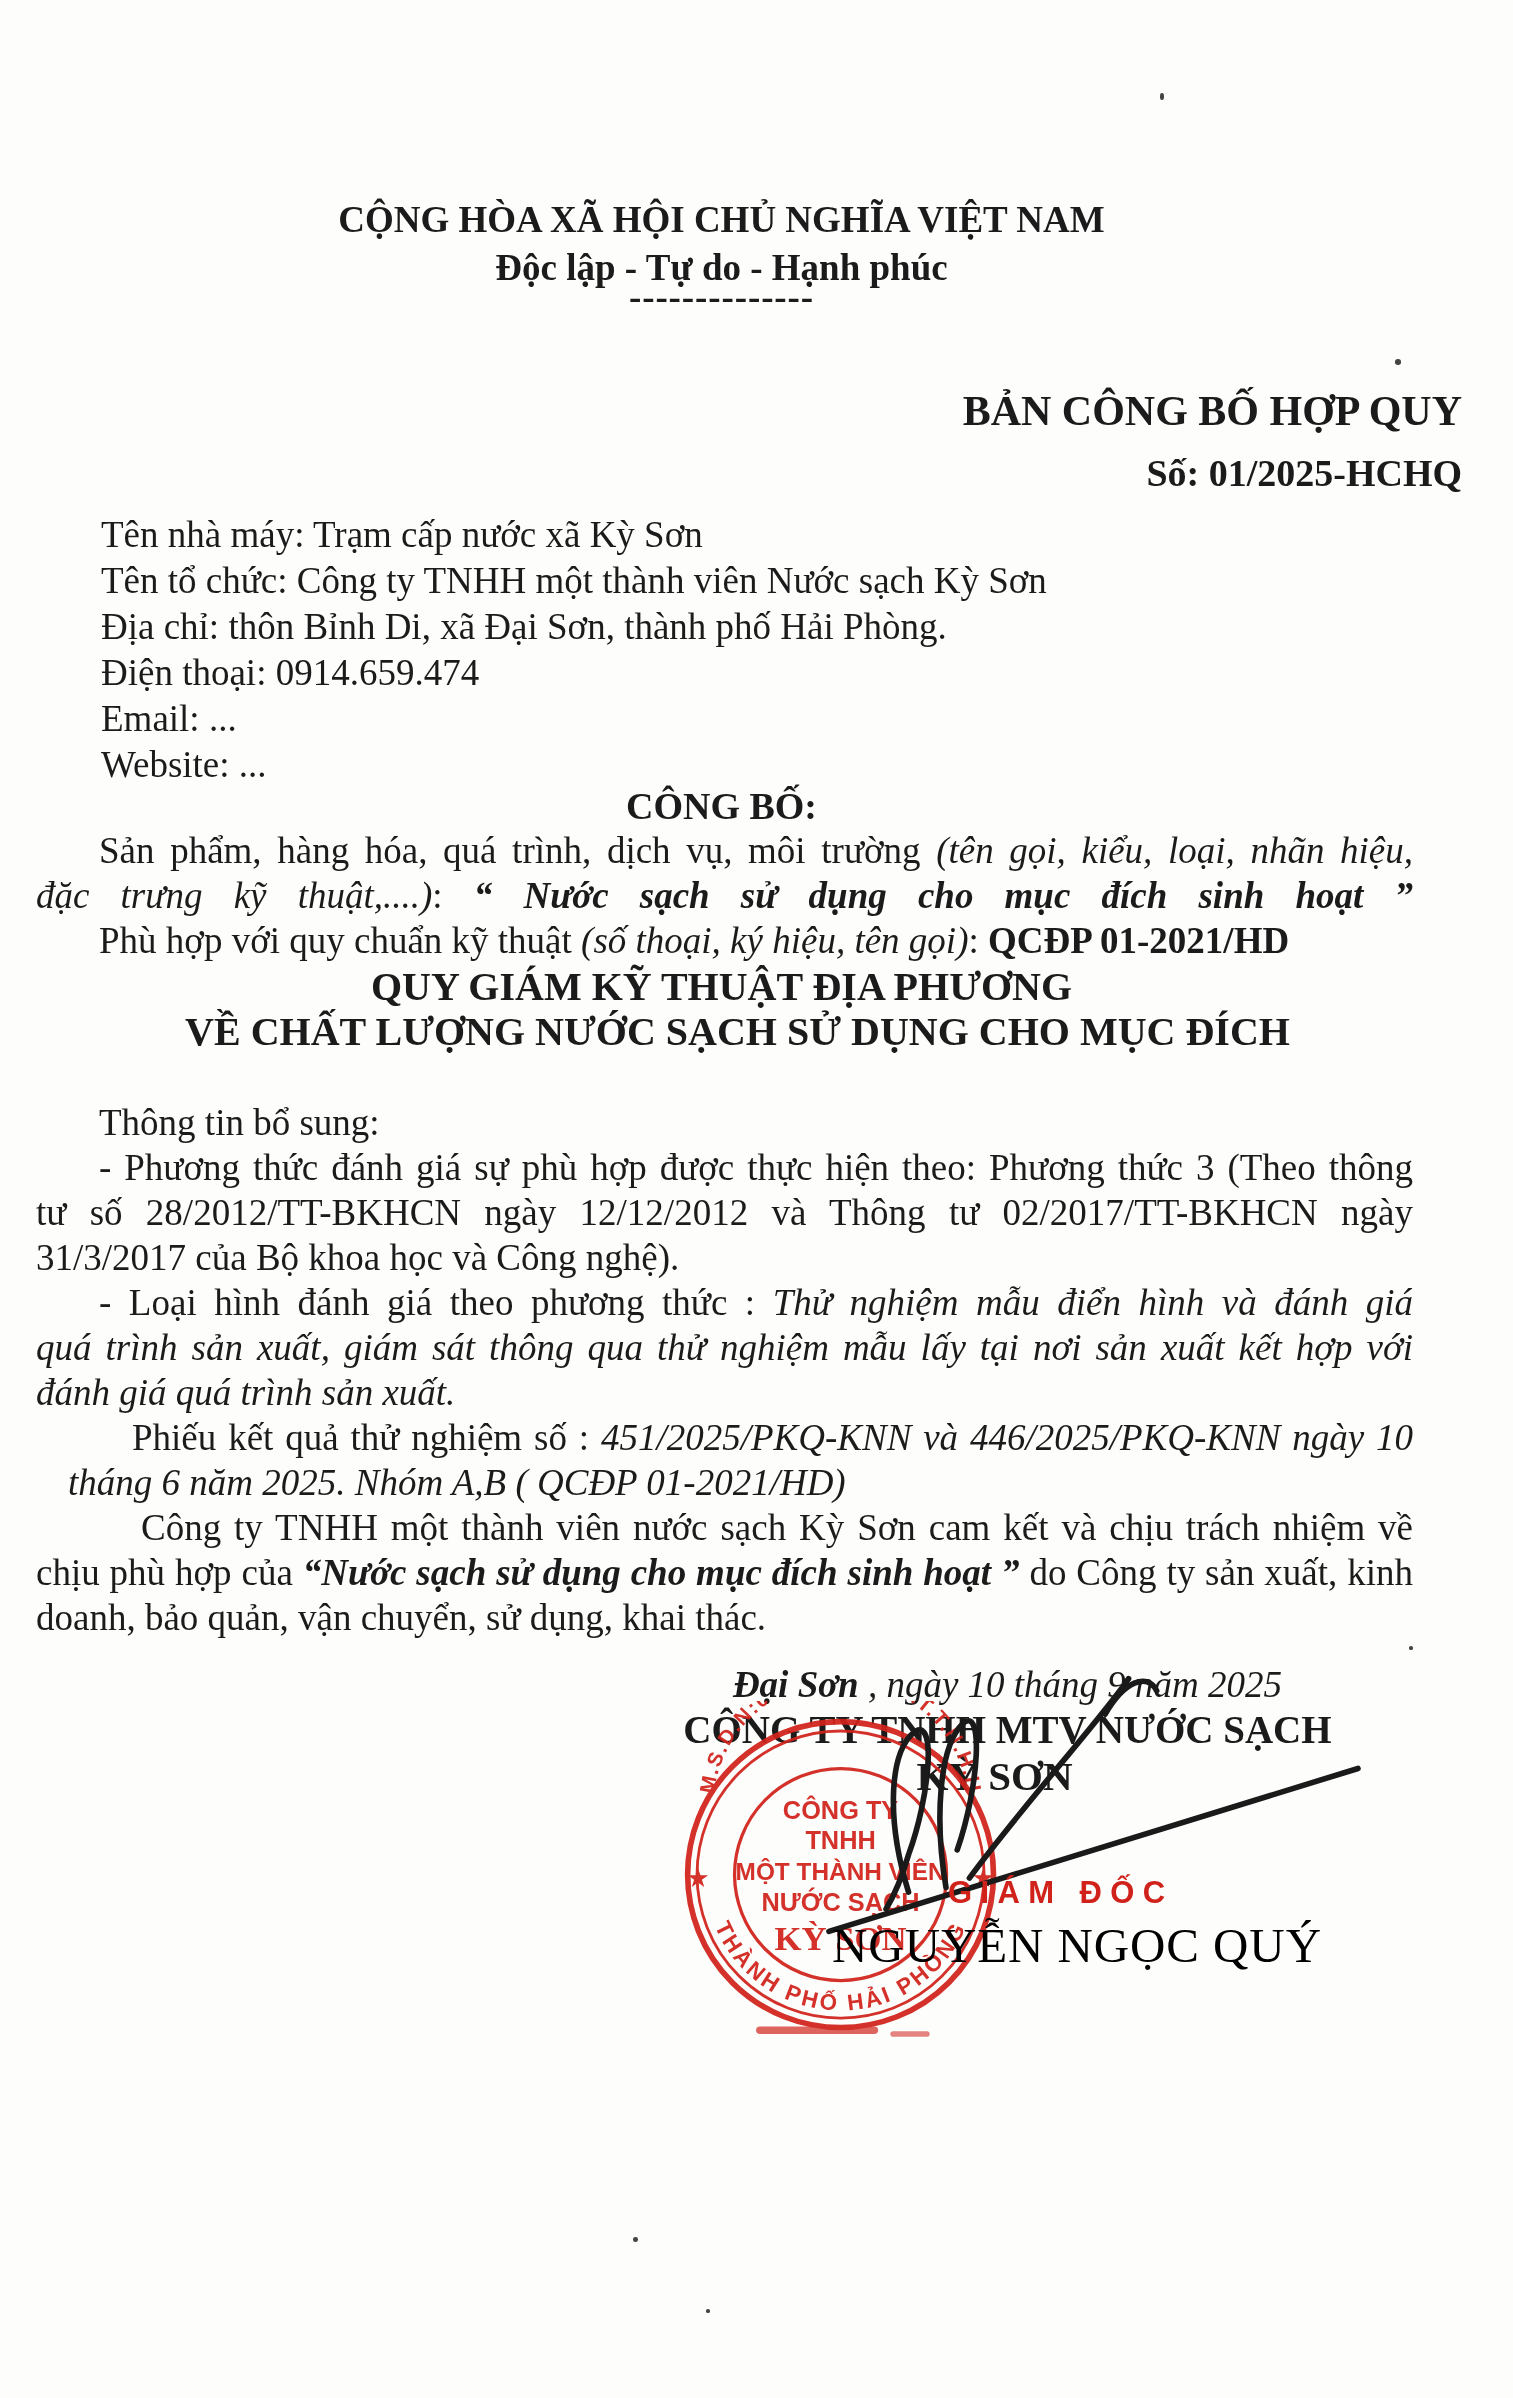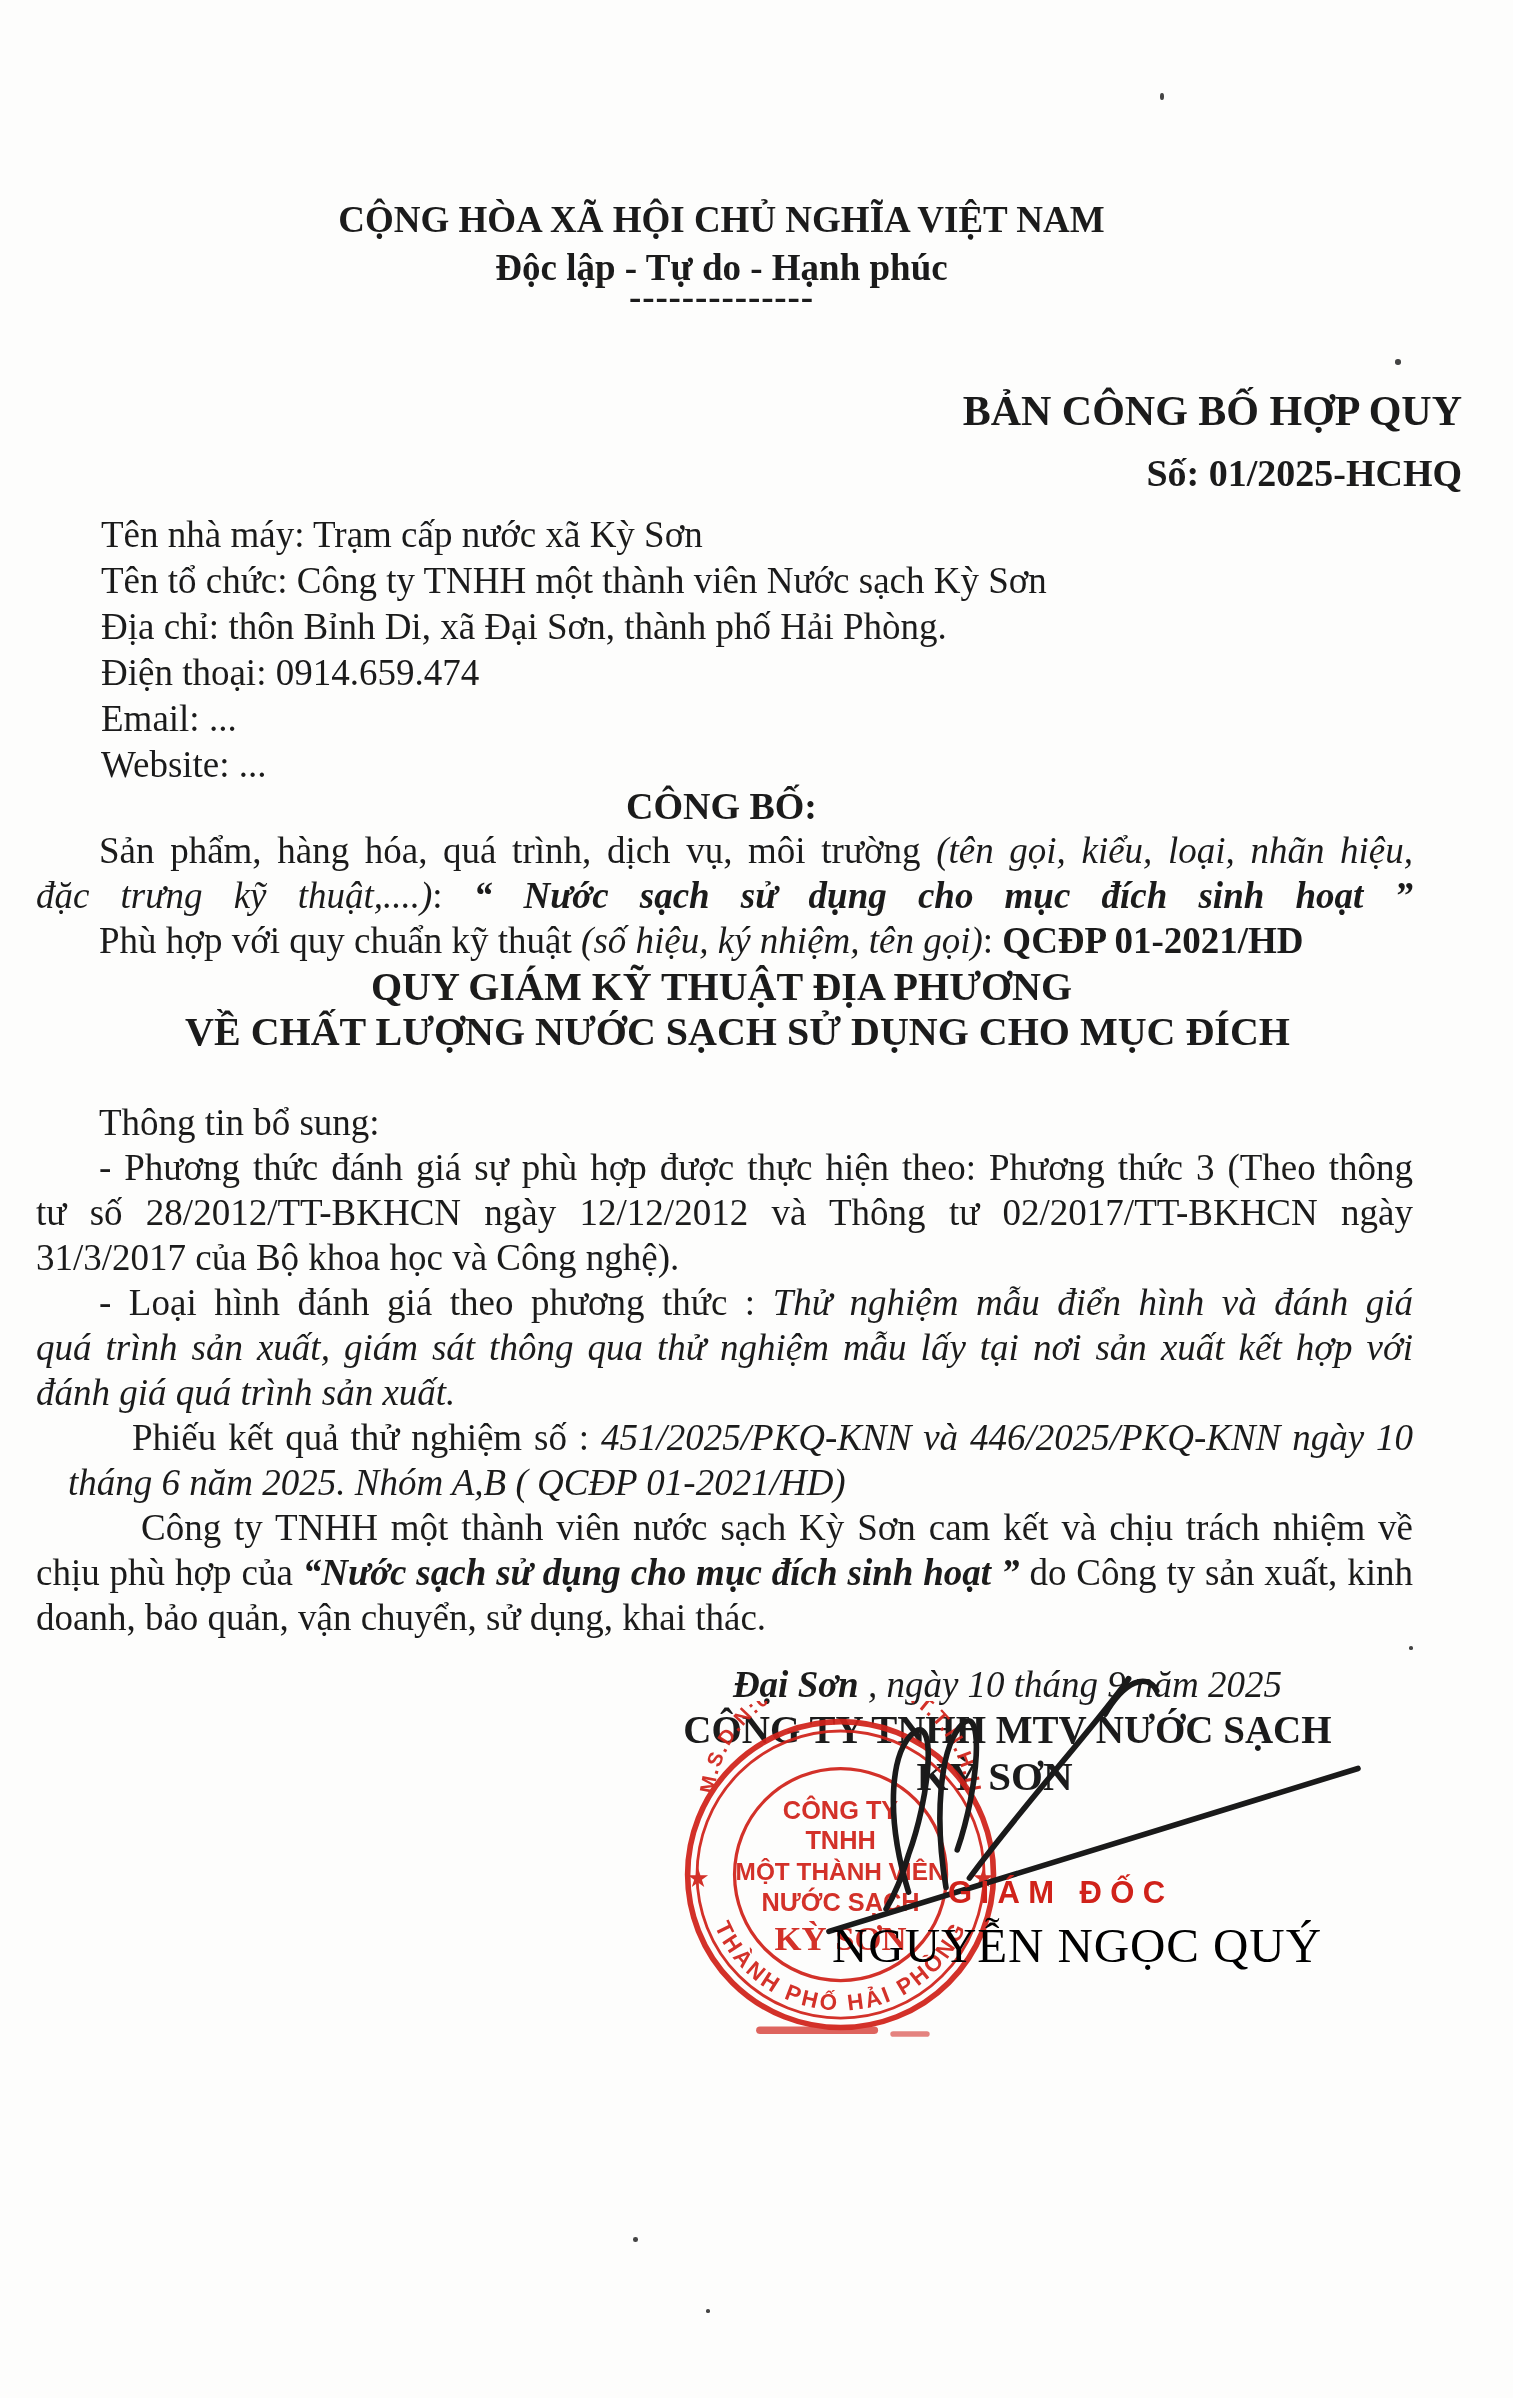--- a/index.html
+++ b/index.html
@@ -51,21 +51,21 @@
   <div class="line info" style="top:560px;">Tên tổ chức:  Công ty TNHH một thành viên Nước sạch Kỳ Sơn</div>
   <div class="line info" style="top:606px;">Địa chỉ: thôn Bỉnh Di, xã Đại Sơn, thành phố Hải Phòng.</div>
   <div class="line info" style="top:652px;">Điện thoại: 0914.659.474</div>
   <div class="line info" style="top:698px;">Email:  ...</div>
   <div class="line info" style="top:744px;">Website:  ...</div>
 
   <div class="line b centerwide" style="top:785px;font-size:38px;">CÔNG BỐ:</div>
 
   <div class="line just ind1" style="top:830px;"><span>Sản phẩm, hàng hóa, quá trình, dịch vụ, môi trường </span><span class="i">(tên gọi, kiểu, loại, nhãn hiệu,</span></div>
   <div class="line just" style="top:875px;"><span class="i">đặc trưng kỹ thuật,....)</span><span>: </span><span class="bi">“ Nước sạch sử dụng cho mục đích sinh hoạt ”</span></div>
-  <div class="line leftcol ind1" style="top:920px;width:1377px;white-space:normal;"><span>Phù hợp với quy chuẩn kỹ thuật </span><span class="i">(số hiệu, ký nhiệm, tên gọi)</span><span>: </span><span class="b">QCĐP 01-2021/HD</span></div>
+  <div class="line leftcol ind1" style="top:920px;width:1377px;white-space:normal;"><span>Phù hợp với quy chuẩn kỹ thuật </span><span class="i">(số thoại, ký hiệu, tên gọi)</span><span>: </span><span class="b">QCĐP 01-2021/HD</span></div>
 
   <div class="line h-bold centerwide" style="top:965px;">QUY GIÁM KỸ THUẬT ĐỊA PHƯƠNG</div>
   <div class="line h-bold centerwide" style="top:1010px;padding-left:16px;">VỀ CHẤT LƯỢNG NƯỚC SẠCH SỬ DỤNG CHO MỤC ĐÍCH</div>
 
   <div class="line leftcol ind1" style="top:1102px;">Thông tin bổ sung:</div>
   <div class="line just ind1" style="top:1147px;"><span>- Phương thức đánh giá sự phù hợp được thực hiện theo: Phương thức 3 (Theo thông</span></div>
   <div class="line just" style="top:1192px;"><span>tư số 28/2012/TT-BKHCN ngày 12/12/2012 và Thông tư 02/2017/TT-BKHCN ngày</span></div>
   <div class="line leftcol" style="top:1237px;">31/3/2017 của Bộ khoa học và Công nghệ).</div>
 
   <div class="line just ind1" style="top:1282px;"><span>- Loại hình đánh giá theo phương thức : </span><span class="i">Thử nghiệm mẫu điển hình và đánh giá</span></div>

